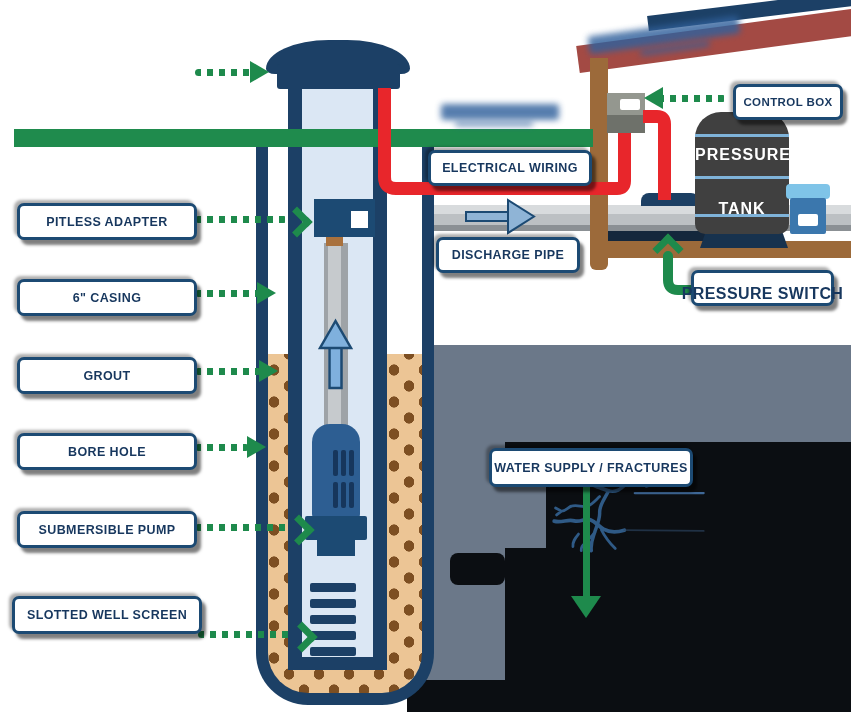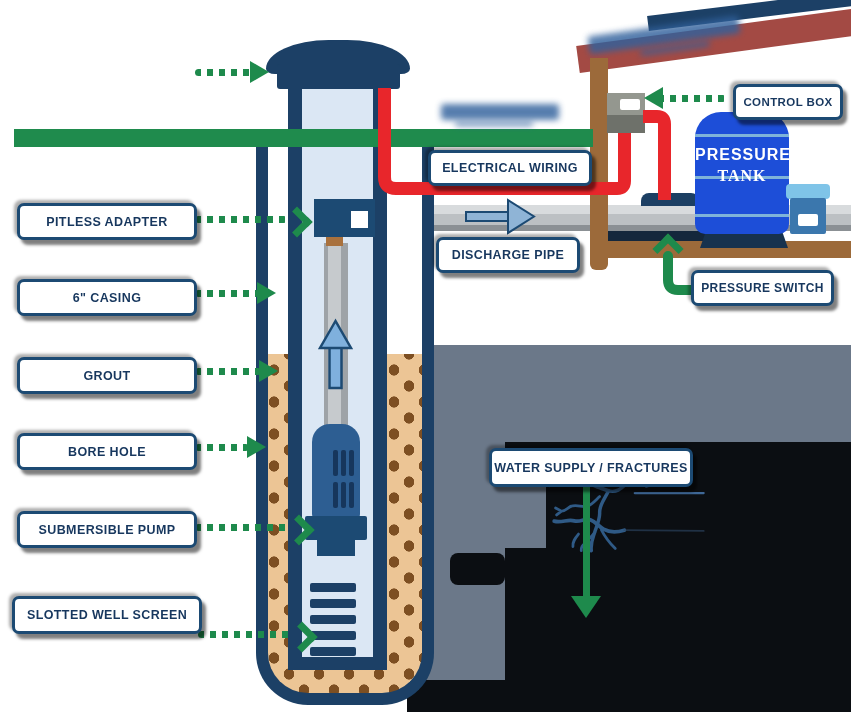--- a/index.html
+++ b/index.html
@@ -65,27 +65,27 @@
   <div class="abs" style="left:607px;top:229px;width:135px;height:14px;background:#14273c;"></div>
   <div class="abs" style="left:387px;top:205px;width:464px;height:26px;
               background:linear-gradient(#d8dbdd 0 35%, #bcc0c3 35% 75%, #8b9094 75% 100%);"></div>
   <div class="abs" style="left:641px;top:193px;width:58px;height:13px;background:#1c3f63;border-radius:8px 8px 0 0;"></div>
 
   <div class="abs" style="left:590px;top:58px;width:18px;height:212px;background:#9c6a3a;border-radius:0 0 6px 6px;"></div>
   <div class="abs" style="left:590px;top:241px;width:261px;height:17px;background:#9c6a3a;"></div>
 
   <div class="abs" style="left:700px;top:228px;width:88px;height:20px;background:#17324e;
               clip-path:polygon(8% 0,92% 0,100% 100%,0 100%);"></div>
-  <div class="abs" style="left:695px;top:112px;width:94px;height:122px;background:#1d4ed8;
+  <div class="abs" style="left:695px;top:112px;width:94px;height:122px;background:#404040;
               border-radius:26px 26px 10px 10px;">
     <div class="tank-stripe" style="top:22px;"></div>
     <div class="tank-stripe" style="top:64px;"></div>
     <div class="tank-stripe" style="top:102px;"></div>
     <div class="tank-txt" style="top:34px;">PRESSURE</div>
-    <div class="tank-txt" style="top:55px;font-family:Liberation Serif, serif;">TANK</div>
+    <div class="tank-txt" style="top:88px;">TANK</div>
   </div>
 
   <div class="abs" style="left:786px;top:184px;width:44px;height:15px;background:#7fc4e8;border-radius:4px;"></div>
   <div class="abs" style="left:790px;top:198px;width:36px;height:36px;background:#3b77ad;border-radius:2px;"></div>
   <div class="abs" style="left:798px;top:214px;width:20px;height:12px;background:#ffffff;border-radius:2px;"></div>
 
   <div class="abs" style="left:607px;top:93px;width:38px;height:22px;background:#94978f;"></div>
   <div class="abs" style="left:607px;top:115px;width:38px;height:18px;background:#6e716a;"></div>
   <div class="abs" style="left:620px;top:99px;width:20px;height:11px;background:#ffffff;border-radius:2px;"></div>
 
@@ -203,20 +203,20 @@
 
   <div class="lbl" style="left:727px;top:84px;width:104px;height:30px;font-size:11.5px;margin-left:6px;">
     <span>CONTROL BOX</span>
     </div>
   <div class="lbl" style="left:428px;top:150px;width:158px;height:30px;justify-content:center;">
     <span>ELECTRICAL WIRING</span>
     </div>
   <div class="lbl" style="left:436px;top:237px;width:138px;height:30px;">
     <span>DISCHARGE PIPE</span>
     </div>
-  <div class="lbl" style="left:691px;top:270px;width:137px;height:30px;font-size:12px;">
+  <div class="lbl" style="left:691px;top:270px;width:137px;height:30px;font-size:16px;align-items:flex-end;">
     <span>PRESSURE SWITCH</span>
     </div>
   <div class="lbl" style="left:489px;top:448px;width:198px;height:33px;">
     <span>WATER SUPPLY / FRACTURES</span>
     </div>
 
 </div>
 
 </body></html>

